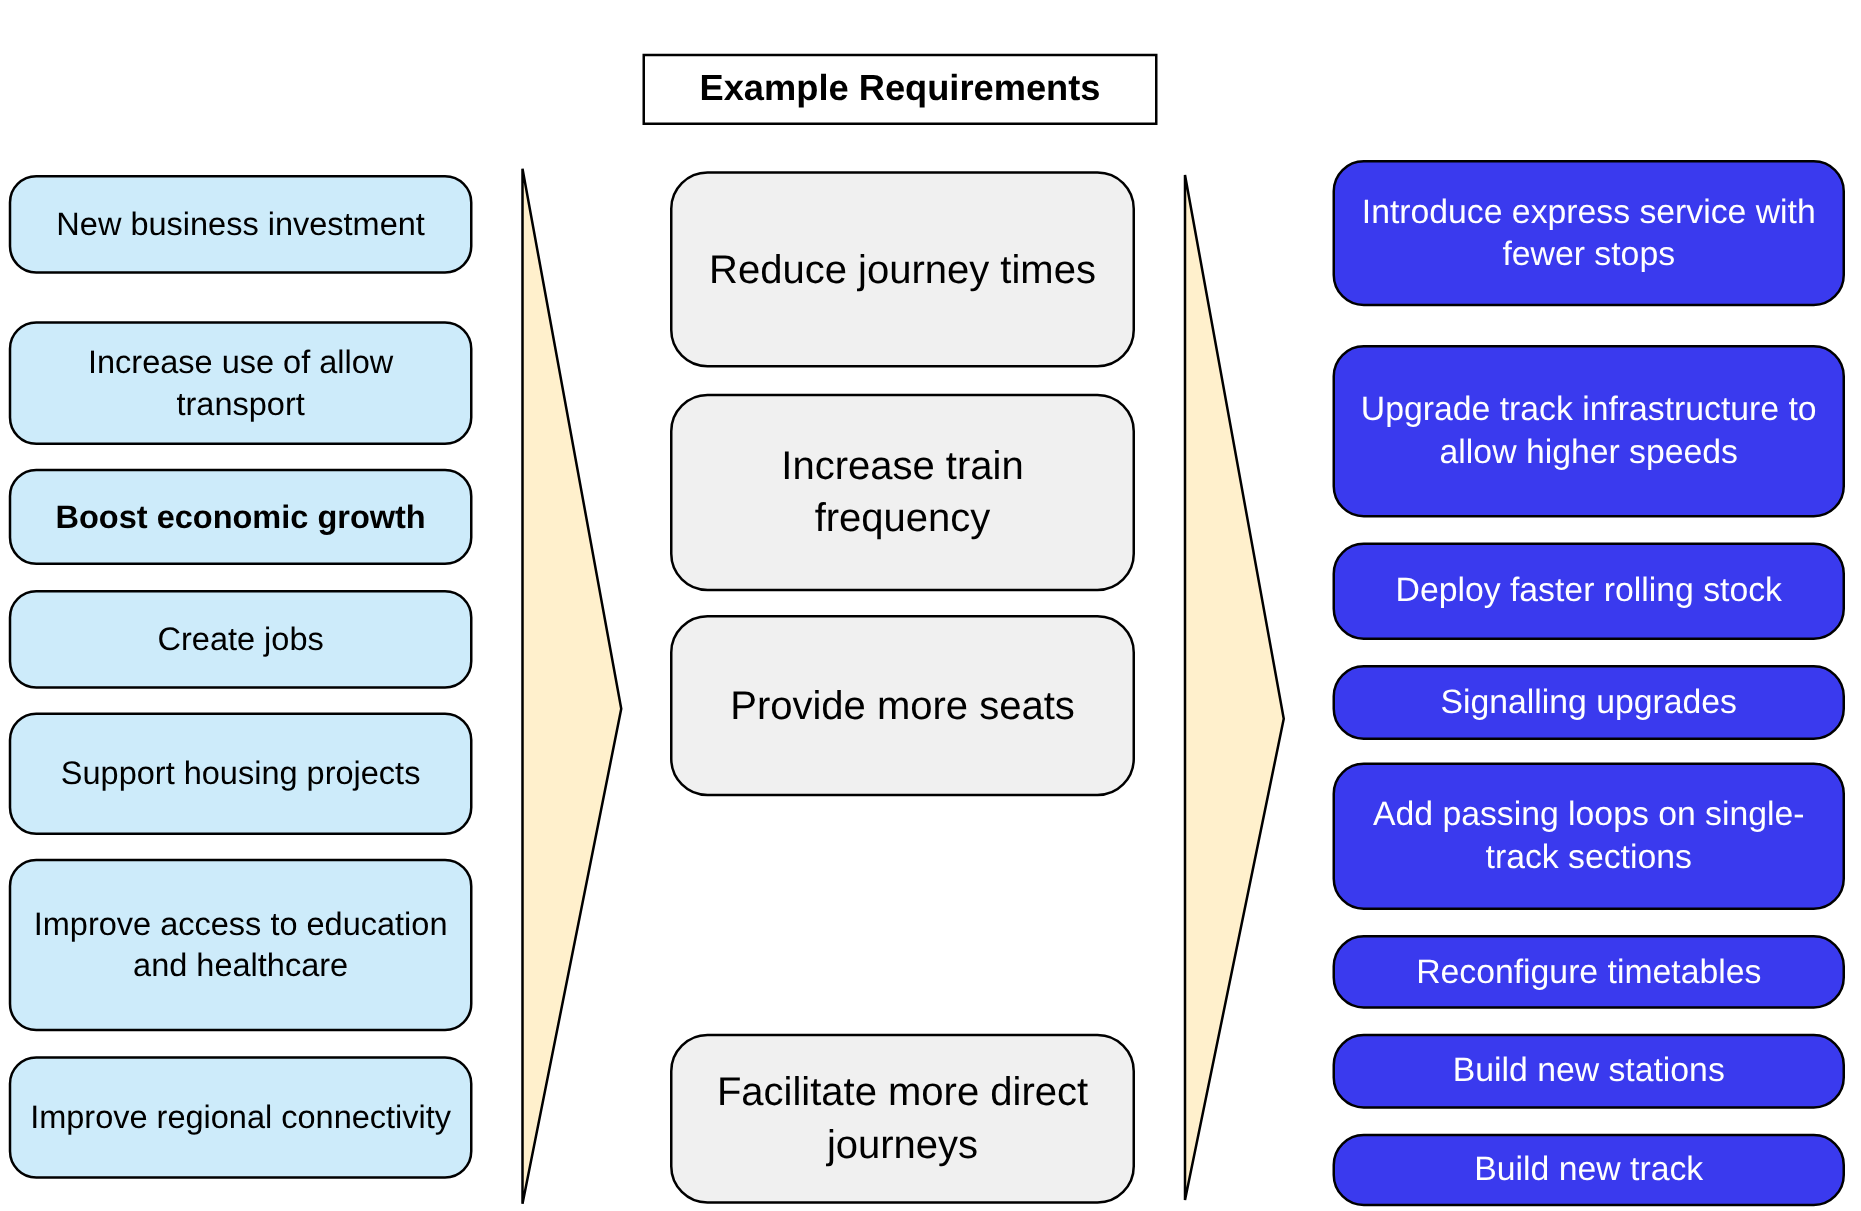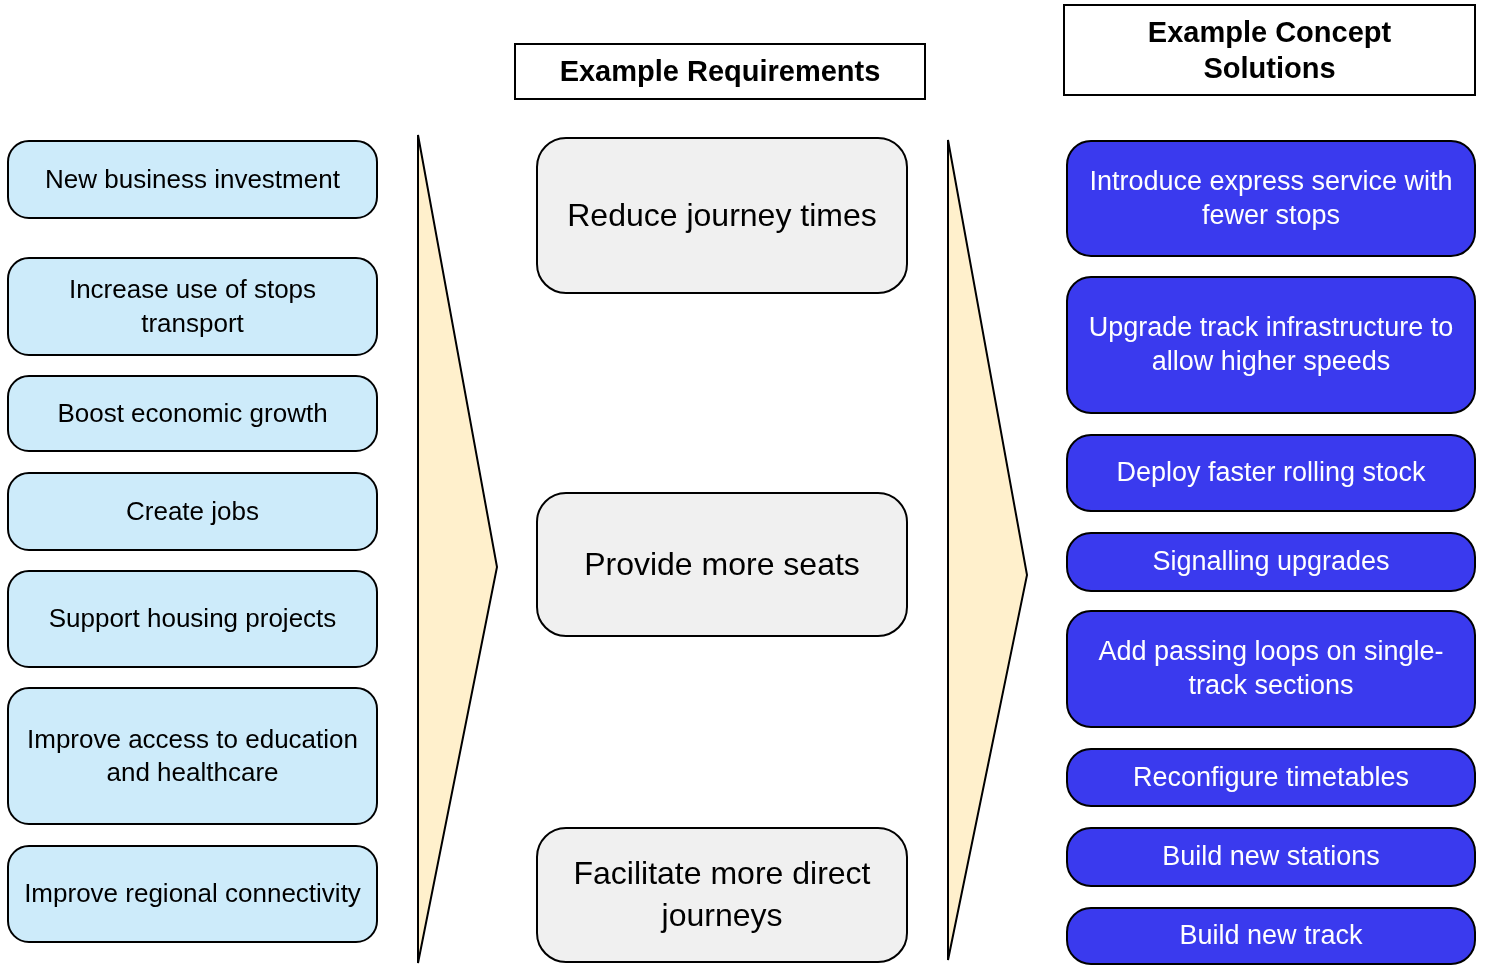--- a/index.html
+++ b/index.html
@@ -53,62 +53,62 @@
 </head>
 <body>
 
 <div class="canvas">
 
 
   <div class="hdr" style="left:514px;top:43px;width:408px;height:53px;">
     <span>Example Requirements</span>
   </div>
 
-  <div class="hdr" style="left:1063px;top:4px;width:413px;height:92px;padding:0 40px;box-sizing:border-box;">
-    <span>Example Concept Solutions</span>
-  </div>
 
   <svg class="arrow" width="1489" height="969" viewBox="0 0 1489 969">
     <polygon points="418,135 497,567 418,963" fill="var(--arrow-fill,#FFF0CC)" stroke="#000" stroke-width="2"></polygon>
     <polygon points="948,140 1027,575 948,960" fill="var(--arrow-fill,#FFF0CC)" stroke="#000" stroke-width="2"></polygon>
   </svg>
 
   <div class="box outcome" style="top:140px;height:79px;">
       <span>New business investment</span>
     </div>
   <div class="box outcome" style="top:257px;height:99px;">
-      <span>Increase use of stops transport</span>
+      <span>Increase use of allow transport</span>
     </div>
-  <div class="box outcome" style="top:375px;height:77px;">
+  <div class="box outcome" style="top:375px;height:77px;font-weight:bold;">
       <span>Boost economic growth</span>
     </div>
   <div class="box outcome" style="top:472px;height:79px;">
       <span>Create jobs</span>
     </div>
   <div class="box outcome" style="top:570px;height:98px;">
       <span>Support housing projects</span>
     </div>
   <div class="box outcome" style="top:687px;height:138px;">
       <span>Improve access to education and healthcare</span>
     </div>
   <div class="box outcome" style="top:845px;height:98px;">
       <span>Improve regional connectivity</span>
     </div>
 
   <div class="box requirement" style="top:137px;height:157px;">
       <span>Reduce journey times</span>
     </div>
+  <div class="box requirement" style="top:315px;height:158px;">
+      <span>Increase train frequency</span>
+    </div>
   <div class="box requirement" style="top:492px;height:145px;">
       <span>Provide more seats</span>
     </div>
   <div class="box requirement" style="top:827px;height:136px;">
       <span>Facilitate more direct journeys</span>
     </div>
 
-  <div class="box solution" style="top:140px;height:117px;justify-content:flex-end;">
+  <div class="box solution" style="top:128px;height:117px;justify-content:flex-end;">
       <span>Introduce express service with fewer stops</span>
     </div>
   <div class="box solution" style="top:276px;height:138px;">
       <span>Upgrade track infrastructure to allow higher speeds</span>
     </div>
   <div class="box solution" style="top:434px;height:78px;">
       <span>Deploy faster rolling stock</span>
     </div>
   <div class="box solution" style="top:532px;height:60px;">
       <span>Signalling upgrades</span>

